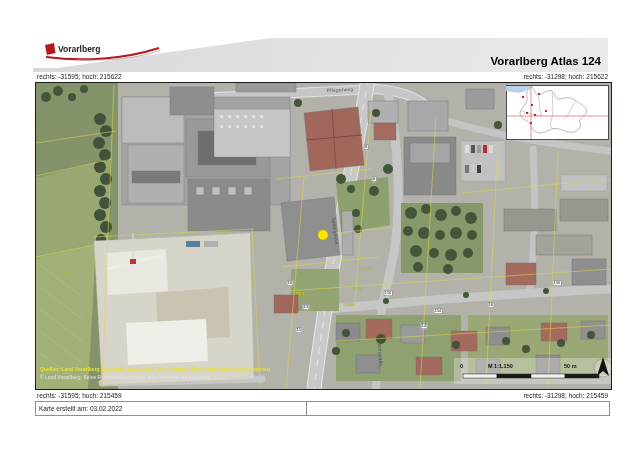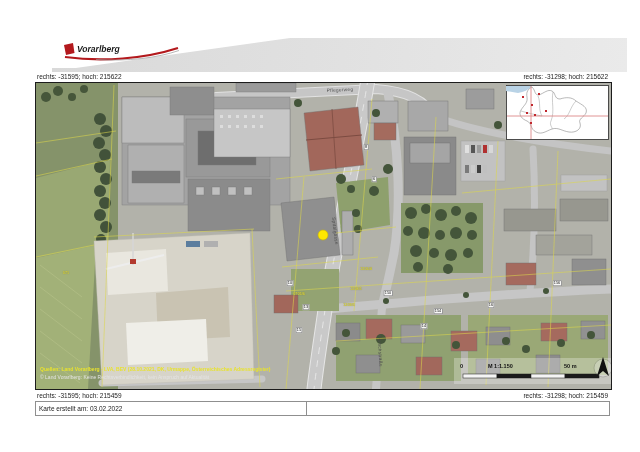--- a/index.html
+++ b/index.html
@@ -1,21 +1,21 @@
 <!DOCTYPE html>
 <html><head>
 <meta charset="utf-8">
 <style>
   html,body{margin:0;padding:0;}
   body{width:640px;height:452px;background:#ffffff;position:relative;
        font-family:"Liberation Sans","DejaVu Sans",sans-serif;overflow:hidden;}
 
   
-  .banner{position:absolute;left:52px;top:38px;width:575px;height:34px;
-          background:linear-gradient(100deg,#d9d9d9 0%,#e0e0e0 45%,#eaeaea 100%);font-style:italic;}
+  .banner{position:absolute;left:33px;top:38px;width:575px;height:34px;
+          background:linear-gradient(100deg,#d9d9d9 0%,#e0e0e0 45%,#eaeaea 100%);}
   .banner .wedge{position:absolute;left:0;top:0;width:238px;height:30px;background:#ffffff;
           clip-path:polygon(0 0,100% 0,10% 100%,0 100%);}
   .logo{position:absolute;left:10px;top:3px;width:125px;height:24px;z-index:2;}
   .banner-title{position:absolute;right:7px;bottom:5px;font-size:11.5px;font-weight:bold;color:#000;}
 
   
   .coordrow{position:absolute;left:35px;width:575px;height:10px;font-size:6.5px;color:#222;}
   .coordrow .cl{position:absolute;left:2px;top:1px;}
   .coordrow .cr{position:absolute;right:2px;top:1px;}
   .coords-top{top:72px;}
@@ -49,20 +49,21 @@
 <body>
 
 <div class="banner">
   <div class="wedge"></div>
   <svg class="logo" viewBox="0 0 125 24">
     <path d="M2,4 L11,2 L12.5,12 L4,14 Z" fill="#b3191d"></path>
     <text x="15" y="11" font-size="8.5" font-weight="bold" fill="#1c1c1c">Vorarlberg</text>
     <path d="M3,16 C 40,21 82,18 116,7" stroke="#b3191d" stroke-width="2.2" fill="none"></path>
     <path d="M34,18.5 C 66,20.5 95,17 117,9.5" stroke="#9a9a9a" stroke-width="0.7" fill="none"></path>
   </svg>
+  <div class="banner-title">Vorarlberg Atlas 124</div>
 </div>
 
 <div class="coordrow coords-top">
   <span class="cl">rechts: -31595; hoch: 215622</span>
   <span class="cr">rechts: -31298; hoch: 215622</span>
 </div>
 
 <div class="map">
   <svg width="575" height="306" viewBox="0 0 575 306">
 

